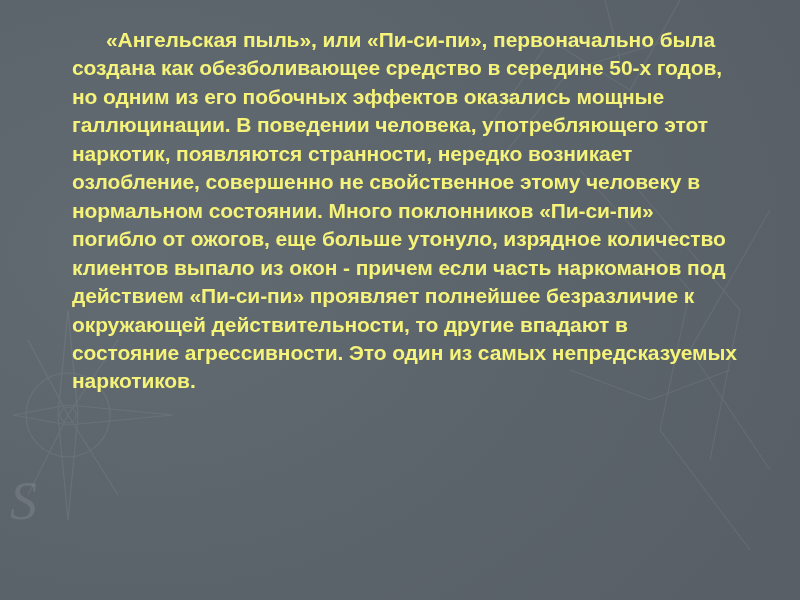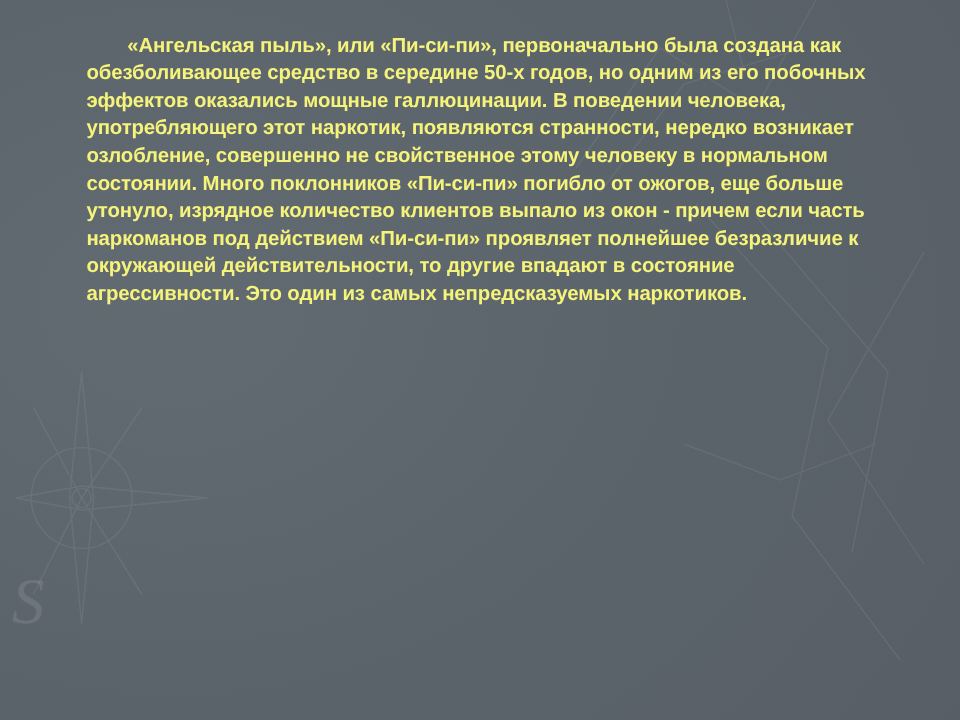--- a/index.html
+++ b/index.html
@@ -55,21 +55,21 @@
     opacity: 0.10;
     font-style: italic;
     pointer-events: none;
   }
   .body-text {
     position: absolute;
     left: 72px;
     top: 26px;
     width: 665px;
     color: #f5f37a;
-    font-size: 17px;
+    font-size: 21px;
     line-height: 1.355;
     font-weight: bold;
     text-align: left;
     text-indent: 34px;
     letter-spacing: -0.1px;
     word-spacing: 0px;
   }
 </style>
 </head>
 <body>

